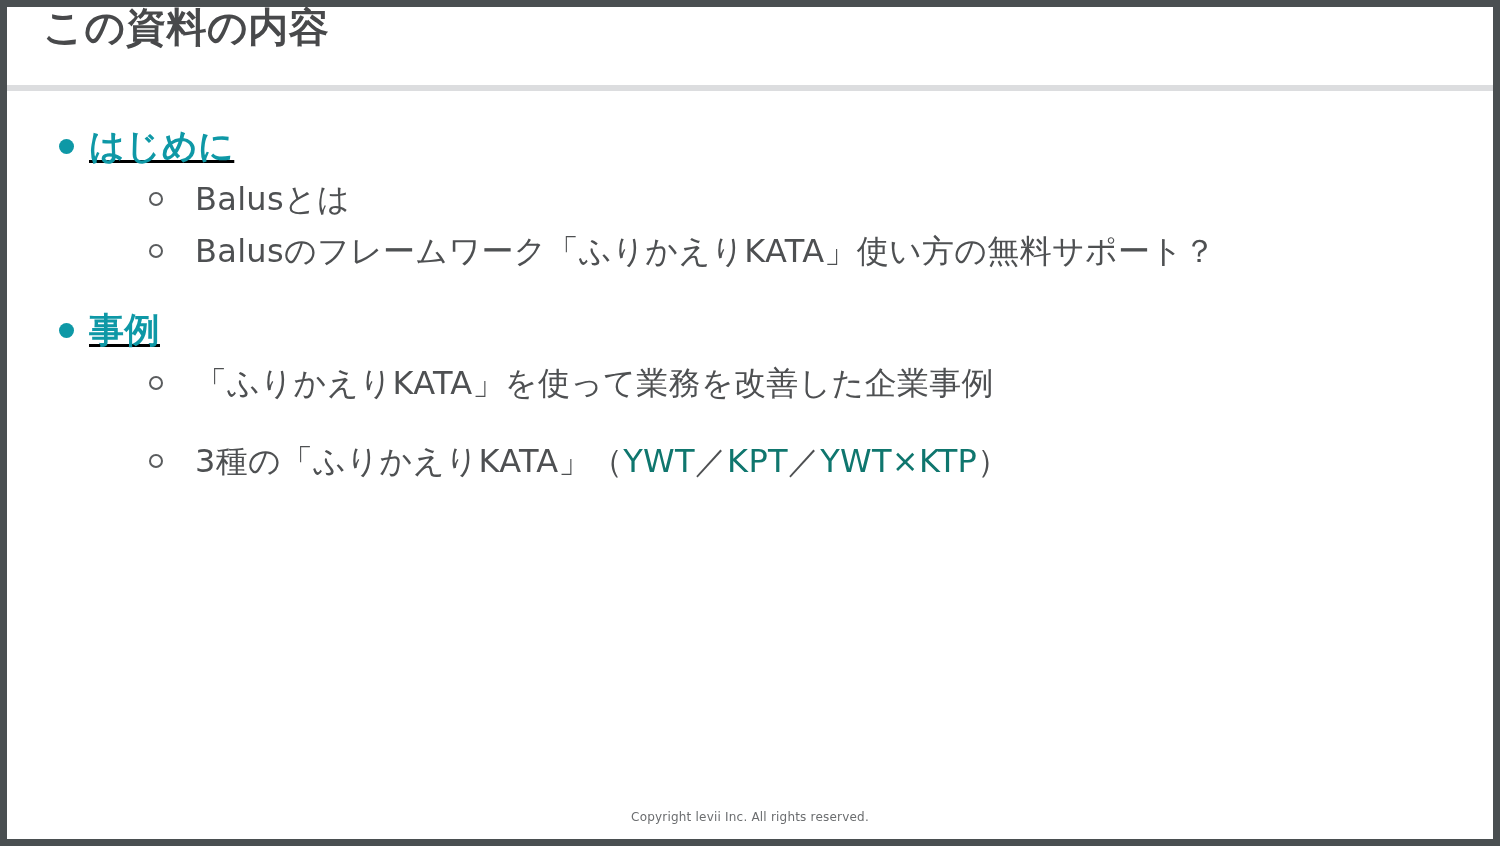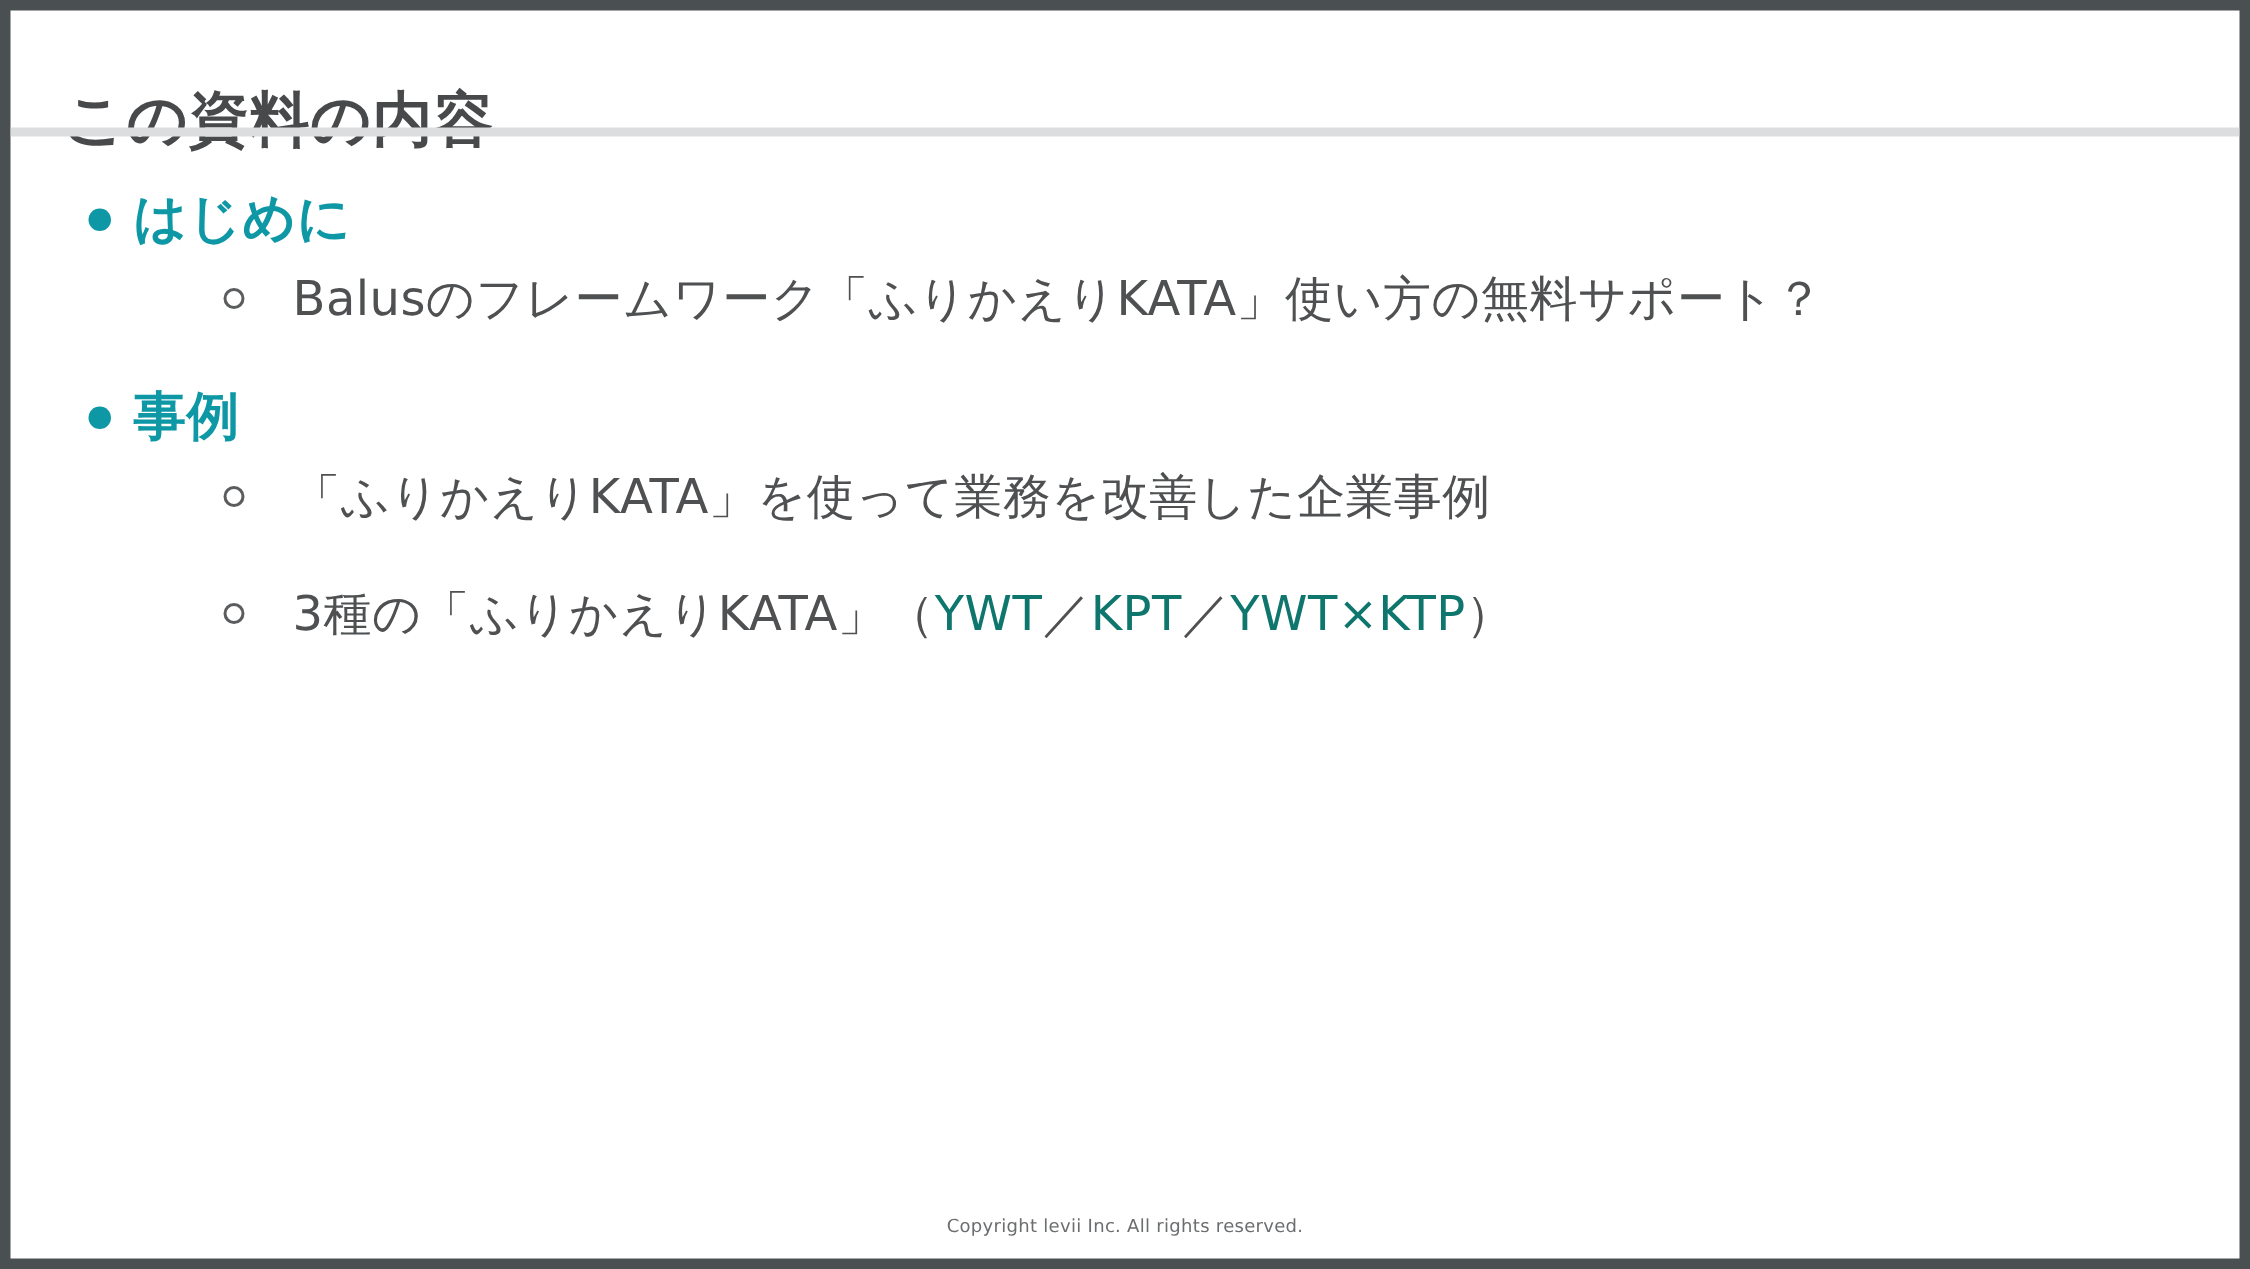--- a/index.html
+++ b/index.html
@@ -23,21 +23,21 @@
   }
 
   
   .slide-header {
     position: absolute;
     left: 0;
     top: 0;
     width: 100%;
     height: 93px;
     display: flex;
-    align-items: flex-end;
+    align-items: flex-start;
     box-sizing: border-box;
     padding-left: 36px;
   }
   .slide-title {
     font-size: 40px;
     font-weight: 700;
     color: #48494b;
     letter-spacing: 0.5px;
     line-height: 1;
     white-space: nowrap;
@@ -67,20 +67,21 @@
   }
   .group:last-child {
     margin-bottom: 0;
   }
 
   
   .l1-row {
     display: flex;
     align-items: center;
     margin-bottom: 2px;
+    text-decoration: underline;
   }
   .l1-bullet {
     flex: 0 0 auto;
     width: 36px;
     display: flex;
     justify-content: flex-start;
     align-items: center;
     height: 46px;
     padding-left: 6px;
     box-sizing: border-box;
@@ -163,20 +164,26 @@
   <div class="slide-body">
 
     <div class="group">
       <div class="l1-row">
         <span class="l1-bullet">
             <i></i>
           </span>
         <span class="l1-text">はじめに</span>
       </div>
 
+      <div class="l2-row">
+        <span class="l2-bullet">
+            <i></i>
+          </span>
+        <span class="l2-text"><span>Balusとは</span></span>
+      </div>
 
       <div class="l2-row">
         <span class="l2-bullet">
             <i></i>
           </span>
         <span class="l2-text"><span>Balusのフレームワーク「ふりかえりKATA」使い方の無料サポート？</span></span>
       </div>
     </div>
 
     <div class="group">

